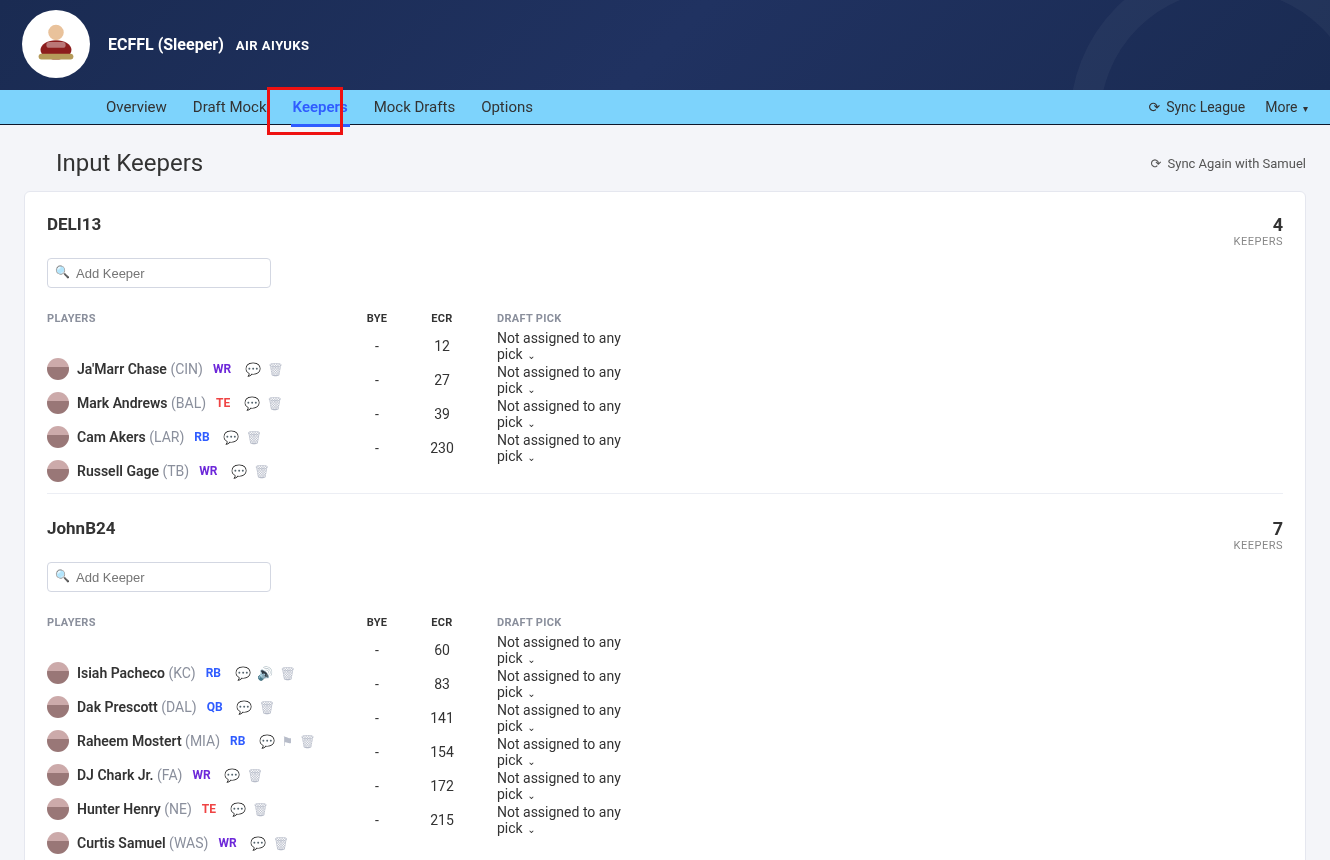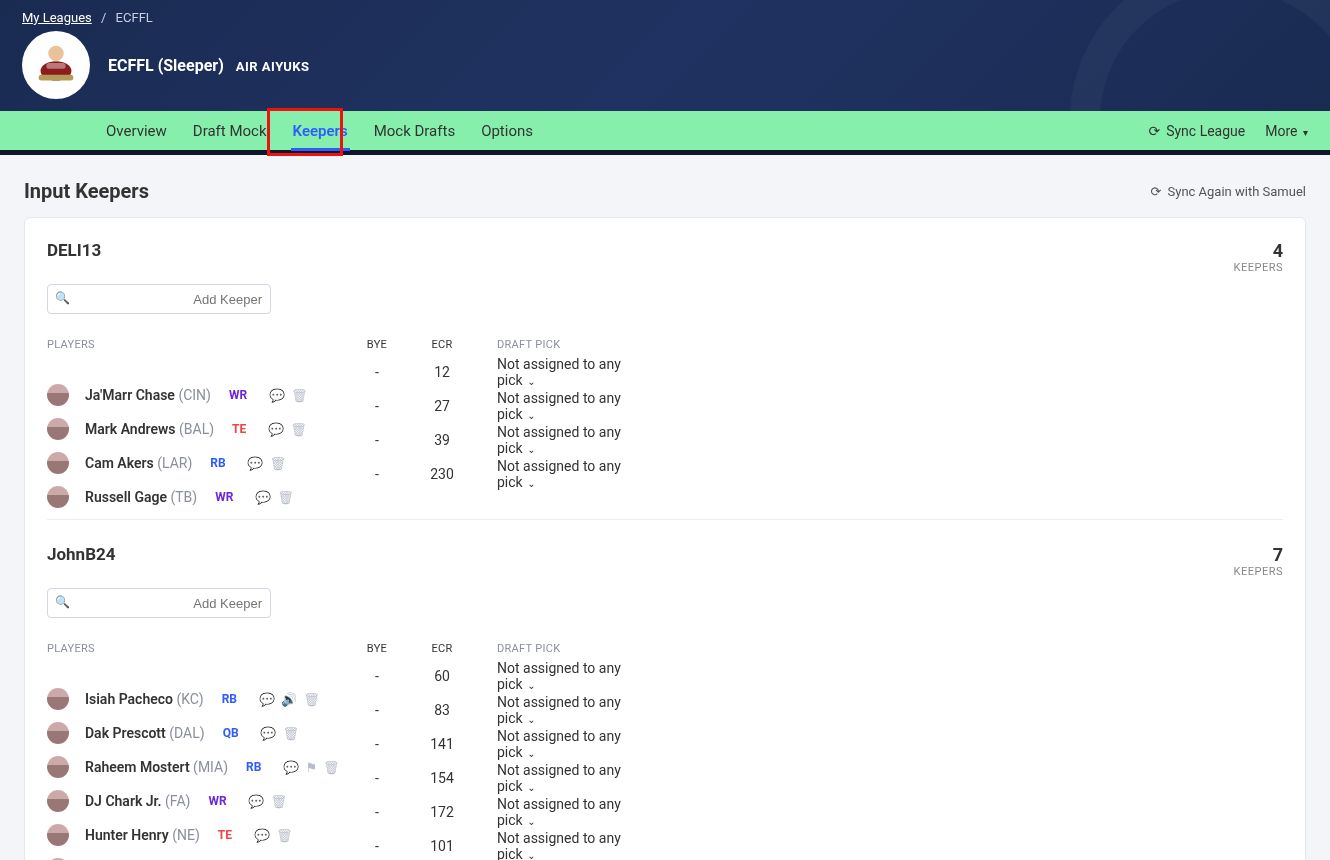--- a/index.html
+++ b/index.html
@@ -12,83 +12,78 @@
 .breadcrumb .sep { margin: 0 6px; color: #c7cee3; }
 .breadcrumb .current { color: #c7cee3; }
 
 .title-row { display:flex; align-items:center; gap:18px; padding: 0 22px 12px 22px; }
 .avatar { width: 68px; height: 68px; border-radius: 50%; background:#fff; display:flex; align-items:center; justify-content:center; overflow:hidden; }
 .avatar svg { width:58px; height:58px; }
 .title-text { display:flex; align-items:baseline; gap:12px; flex-wrap:wrap; }
 .title-text h1 { font-size: 16px; font-weight:700; }
 .title-text .sub { font-size:13px; font-weight:700; letter-spacing:.5px; }
 
-.tabbar { background:#86efac; display:flex; align-items:center; padding: 0 22px 0 104px; height: 44px; position:relative; border-bottom:5px solid #0f172a;}
+.tabbar { background:#7dd3fc; display:flex; align-items:center; padding: 0 22px 0 104px; height: 35px; position:relative; border-bottom:1px solid #0f172a;}
 .tabs { display:flex; gap:22px; align-items:center; height:100%; }
 .tab { font-size:15px; color:#333; cursor:pointer; padding: 10px 2px; position:relative; }
 .tab.active { color:#2f5cff; font-weight:600; }
 .tab.active::after { content:""; position:absolute; left:0; right:0; bottom:-1px; height:3px; background:#2f5cff; }
 .tab-highlight { position:absolute; border:3px solid #e11; left:267px; top:-3px; width:76px; height:48px; pointer-events:none; }
 
 .tabbar .spacer { flex:1; }
 .sync-league { font-size:14px; cursor:pointer; display:flex; align-items:center; gap:6px; color:#333; }
 .more { font-size:14px; margin-left:20px; cursor:pointer; }
 
 .page { padding: 24px; }
 .page-header { display:flex; align-items:center; justify-content:space-between; margin-bottom:14px; }
-.page-header h2 { font-size:20px; font-weight:700; }
+.page-header h2 { font-size:24px; font-weight:400;margin-left:32px; }
 .sync-again { font-size:13px; color:#555; cursor:pointer; display:flex; gap:6px; align-items:center; }
 
 .card { background:#fff; border:1px solid #e5e7ef; border-radius:6px; padding: 22px 22px; }
 
 .team-block { margin-bottom: 28px; }
 .team-head { display:flex; justify-content:space-between; align-items:flex-start; margin-bottom:10px; }
 .team-name { font-size:17px; font-weight:700; }
 .team-count { text-align:right; }
 .team-count .n { font-size:18px; font-weight:700; }
 .team-count .lab { font-size:11px; color:#888; letter-spacing:.5px; }
 
 .add-wrap { position:relative; width:224px; margin-bottom:20px; }
-.add-wrap input { width:100%; height:30px; border:1px solid #d3d7e2; border-radius:4px; padding: 0 8px 0 28px; font-size:13px;text-align:right; }
+.add-wrap input { width:100%; height:30px; border:1px solid #d3d7e2; border-radius:4px; padding: 0 8px 0 28px; font-size:13px; }
 .add-wrap .mag { position:absolute; left:8px; top:7px; color:#999; font-size:12px; }
 
 .ktable { width: 590px; }
-.khead { display:flex; color:#8a8f9c; font-size:11px; letter-spacing:.3px; text-transform:uppercase; padding: 4px 0; }
+.khead { display:flex; color:#8a8f9c; font-size:11px; letter-spacing:.3px; text-transform:uppercase; padding: 4px 0; font-weight: bold; }
 .col-player { flex: 0 0 300px; }
 .col-bye { flex: 0 0 60px; text-align:center; }
 .col-ecr { flex: 0 0 70px; text-align:center; }
 .col-pick { flex: 1; padding-left:20px; }
 
 .krow { display:flex; align-items:center; height:34px; font-size:14px; }
-.krow .col-player { display:flex; align-items:center; gap:16px;margin-top:46px; }
+.krow .col-player { display:flex; align-items:center; gap:8px;margin-top:46px; }
 .krow .headshot { width:22px; height:22px; border-radius:50%; background: linear-gradient(#caa 40%, #977 40%); flex:none; }
 .krow .pname { font-weight:600; }
 .krow .pteam { color:#8a8f9c; font-weight:400; }
 .pos { font-weight:700; font-size:12px; margin-left:2px; }
 .pos-WR { color:#6d28d9; }
 .pos-TE { color:#ef4444; }
 .pos-RB { color:#2f5cff;text-align:center; }
 .pos-QB { color:#2f5cff; }
 .rowicons { display:flex; gap:6px; margin-left:6px; color:#b7bcc9; }
 .rowicons span { cursor:pointer; font-size:13px; }
 .col-bye, .col-ecr { color:#333; }
 .pick-sel { cursor:pointer; }
 .caret { font-size:10px; margin-left:2px; }
 
 hr.tdiv { border:none; border-top:1px solid #eceef4; margin: 10px 0 24px 0; }
 </style>
 </head>
 <body>
 
 <div class="hero">
-  <div class="breadcrumb">
-    <a href="#">My Leagues</a>
-    <span class="sep">/</span>
-    <span class="current">ECFFL</span>
-  </div>
   <div class="title-row">
     <div class="avatar">
       <svg viewBox="0 0 60 60">
           <circle cx="30" cy="30" r="30" fill="#fff"></circle>
           <ellipse cx="30" cy="36" rx="16" ry="10" fill="#8c1d1d"></ellipse>
           <circle cx="30" cy="18" r="8" fill="#e9c29b"></circle>
           <rect x="12" y="40" width="36" height="6" rx="3" fill="#b59b5a"></rect>
           <rect x="20" y="28" width="20" height="6" rx="3" fill="#fff" opacity=".4"></rect>
         </svg>
     </div>
@@ -295,19 +290,19 @@
             <div class="col-player">
               <div class="headshot"></div>
               <span><span class="pname">Curtis Samuel</span> <span class="pteam">(WAS)</span></span>
               <span class="pos pos-WR">WR</span>
               <span class="rowicons">
                 <span>💬</span>
                 <span>🗑</span>
               </span>
             </div>
             <div class="col-bye">-</div>
-            <div class="col-ecr">101</div>
+            <div class="col-ecr">215</div>
             <div class="col-pick"><span class="pick-sel">Not assigned to any pick</span><span class="caret"> ⌄</span></div>
           </div>
         </div>
       </div>
     </div>
 </div>
 
 </body></html>

